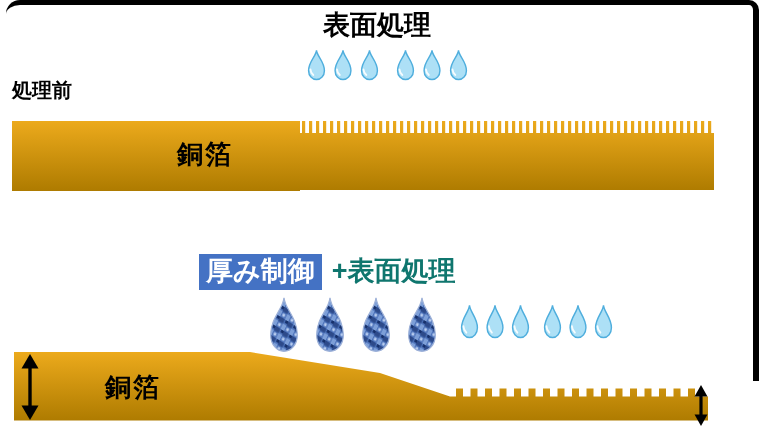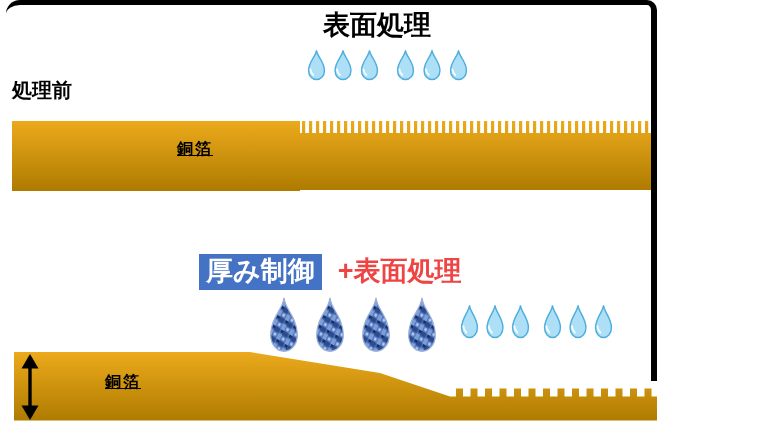--- a/index.html
+++ b/index.html
@@ -1,27 +1,27 @@
 <!DOCTYPE html>
 <html style="--foil-light: #ECAA1C; --foil-dark: #AE7B00; --highlight-bg: #4472C4; --highlight-text: #FFFFFF; --drop-fill: #ADE0F6; --drop-stroke: #4FAEDD; --dark-drop-base: #4A70B8; --border-color: #000000; --arrow-color: #000000;"><head>
 <meta charset="utf-8">
 <style>
   html,body{margin:0;padding:0;background:#fff;}
   .stage{
-    position:relative;width:657px;height:434px;background:#fff;overflow:hidden;
+    position:relative;width:759px;height:434px;background:#fff;overflow:hidden;
     font-family:"Liberation Sans","DejaVu Sans",sans-serif;
   }
   .stage svg{position:absolute;left:0;top:0;}
   .txt{position:absolute;font-weight:bold;color:#000;white-space:nowrap;line-height:1.1;}
   .t-title{font-size:27px;}
   .side-label{font-size:20px;}
-  .foil-label{font-size:16px;letter-spacing:2px;text-decoration:underline;}
+  .foil-label{font-size:26px;letter-spacing:2px;}
   .bt-title{display:flex;align-items:center;font-size:27px;justify-content:flex-end;}
   .bt-title .hl{background:var(--highlight-bg);color:var(--highlight-text);padding:3px 7px;}
-  .bt-title .rest{color:#ef4444;padding-left:16px;}
+  .bt-title .rest{color:#0f766e;padding-left:10px;}
   .frame{
     position:absolute;left:6px;top:0;right:0;height:376px;
     border-top:5px solid var(--border-color);
     border-right:6px solid var(--border-color);
     border-radius:14px 10px 0 0;
     pointer-events:none;
   }
 </style>
 </head>
 <body>

